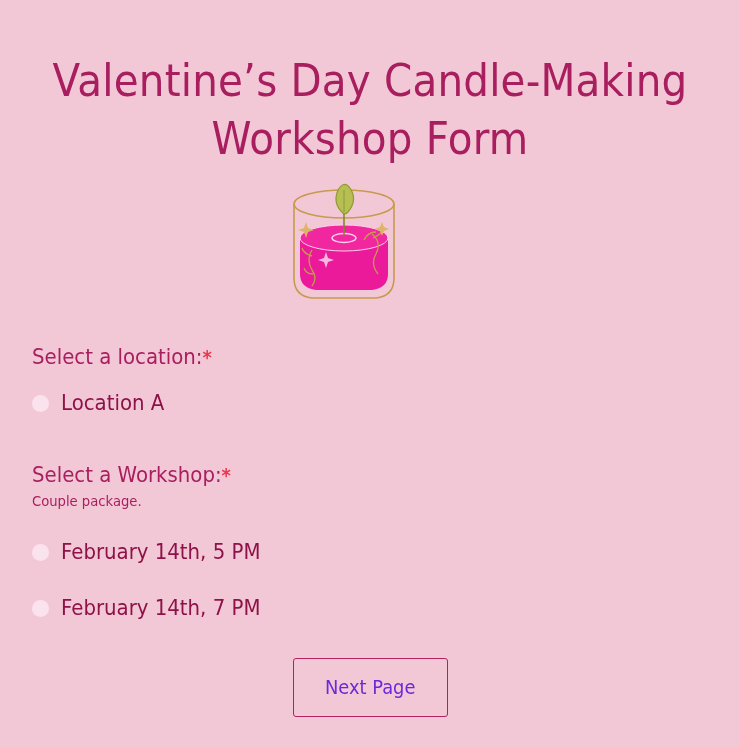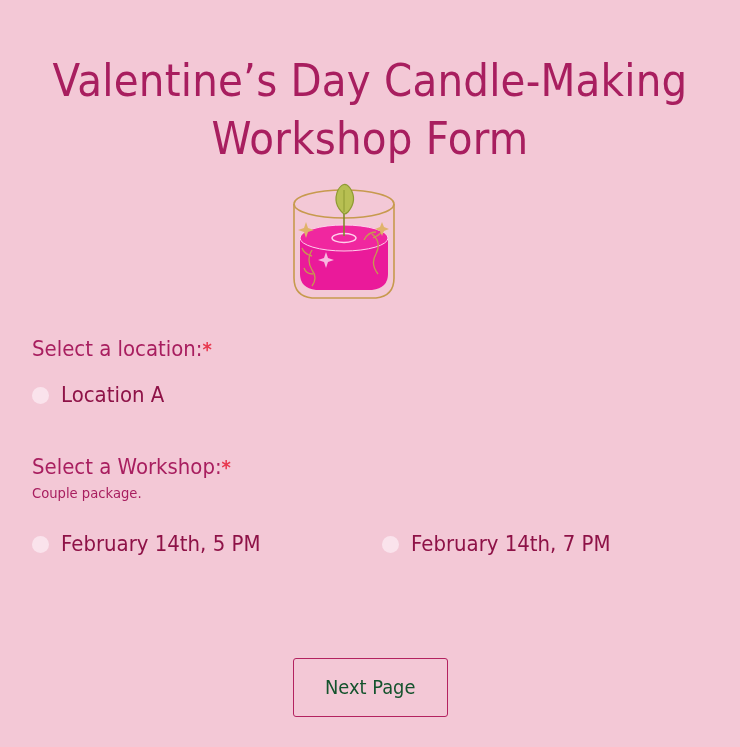--- a/index.html
+++ b/index.html
@@ -45,21 +45,21 @@
     left: 50%;
     margin-left: -72px;
     width: 144px;
     height: 132px;
   }
   .candle-art svg { display: block; width: 144px; height: 132px; }
 
   
   .form-body {
     position: absolute;
-    top: 336px;
+    top: 344px;
     left: 32px;
     width: 676px;
   }
   .field-block { position: relative; }
 
   .field-label {
     color: #a81e5f;
     font-size: 21px;
     line-height: 26px;
     font-weight: 400;
@@ -108,34 +108,34 @@
     line-height: 26px;
     transform: scaleX(0.94);
     transform-origin: left center;
     white-space: nowrap;
   }
 
   .loc-options { margin-top: 16px; }
   .loc-options .option-row { height: 34px; align-items: center; }
 
   .workshop-block { margin-top: 42px; }
-  .time-options { margin-top: 14px; }
+  .time-options { margin-top: 14px; flex-direction: column; }
   .time-options .option-row { height: 56px; }
 
   
   .next-btn {
     position: absolute;
     left: 293px;
     top: 658px;
     width: 155px;
     height: 59px;
     border: 1px solid #b32260;
     border-radius: 3px;
     background: transparent;
-    color: #14532d;
+    color: #6d28d9;
     font-family: "DejaVu Sans", sans-serif;
     font-size: 19px;
     line-height: 57px;
     text-align: center;
     box-sizing: border-box;
     cursor: pointer;
   }
   .next-btn span {
     display: inline-block;
     transform: scaleX(0.94);

